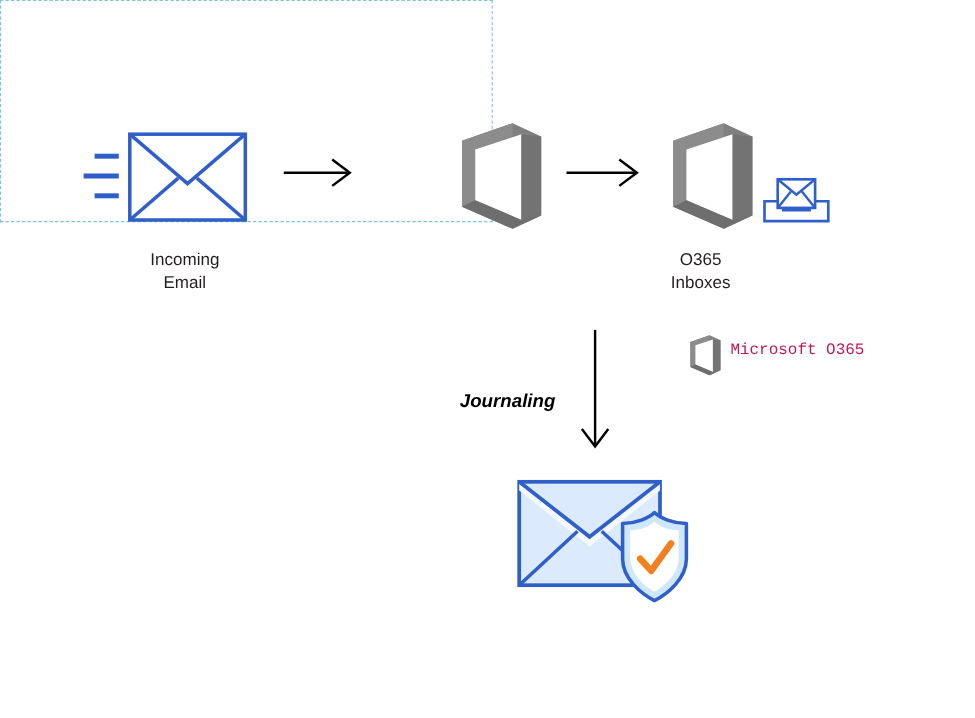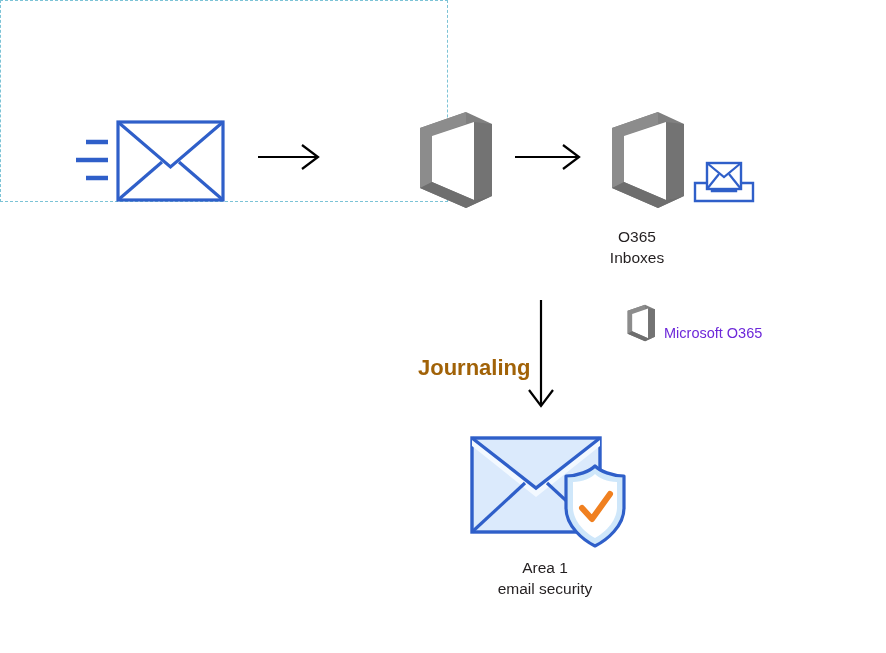--- a/index.html
+++ b/index.html
@@ -44,34 +44,36 @@
     border: 1.6px dashed #7cc3d6;
     box-sizing: border-box;
   }
   #o365-mx-caption { left: 385px; top: 226px; width: 118px; }
   #o365-inbox-caption { left: 578px; top: 226px; width: 118px; text-align: center; }
 
   
   #legend { left: 620px; top: 304px; width: 180px; height: 36px; }
   #legend-label {
     position: absolute;
-    left: 44px; top: 21px;
+    left: 44px; top: 7px;
     font-size: 14.5px;
-    color: #6d28d9;
+    color: #be185d;
     white-space: nowrap;
+    font-family: Liberation Mono, monospace;
   }
 
   
   #journaling-label {
     position: absolute;
     left: 418px; top: 355px;
-    font-size: 22px;
+    font-size: 17px;
     font-weight: bold;
-    color: #a16207;
+    color: #000000;
     white-space: nowrap;
+    font-style: italic;
   }
 
   
   #area1-group { left: 462px; top: 430px; width: 180px; height: 120px; }
   #area1-caption { left: 465px; top: 557px; width: 160px; }
   svg { display: block; overflow: visible; }
 </style>
 </head>
 <body>
 
@@ -85,20 +87,22 @@
         <line x1="16" y1="66" x2="38" y2="66"></line>
       </g>
       <g>
         <rect x="48" y="10" width="105" height="78" fill="#ffffff" stroke="#2f5fc9" stroke-width="3.2"></rect>
         <path d="M48 10 L100.5 55 L153 10" fill="none" stroke="#2f5fc9" stroke-width="3.2" stroke-linejoin="miter"></path>
         <path d="M48 88 L92 50" fill="none" stroke="#2f5fc9" stroke-width="3.2"></path>
         <path d="M153 88 L109 50" fill="none" stroke="#2f5fc9" stroke-width="3.2"></path>
       </g>
     </svg>
   </div>
+  <div class="caption" id="incoming-email-caption"><span>Incoming</span>
+<span>Email</span></div>
 
   <div class="node" style="left:258px; top:142px;">
     <svg width="70" height="30" viewBox="0 0 70 30">
       <line x1="0" y1="15" x2="58" y2="15" stroke="#000000" stroke-width="2.2"></line>
       <path d="M44 3 L60 15 L44 27" fill="none" stroke="#000000" stroke-width="2.2" stroke-linecap="butt" stroke-linejoin="miter"></path>
     </svg>
   </div>
 
   <div id="o365-region"></div>
 
@@ -169,16 +173,14 @@
         <path d="M10 102 L63 53" fill="none" stroke="#2f5fc9" stroke-width="3.2"></path>
         <path d="M138 102 L85 53" fill="none" stroke="#2f5fc9" stroke-width="3.2"></path>
       </g>
       <g>
         <path d="M104 46 C116 46 128 41 133 36 C138 41 150 46 162 46 L162 78 C162 96 145 110 133 116 C121 110 104 96 104 78 Z" fill="#cfe7fa" stroke="#2f5fc9" stroke-width="3.2" stroke-linejoin="round"></path>
         <path d="M111 52 C121 52 129 48 133 44 C137 48 145 52 155 52 L155 77 C155 92 142 103 133 108 C124 103 111 92 111 77 Z" fill="#ffffff" stroke="none"></path>
         <path d="M120 78 L130 89 L148 64" fill="none" stroke="#f08020" stroke-width="6" stroke-linecap="round" stroke-linejoin="round"></path>
       </g>
     </svg>
   </div>
-  <div class="caption" id="area1-caption"><span>Area 1</span>
-<span>email security</span></div>
 
 </div>
 
 </body></html>

